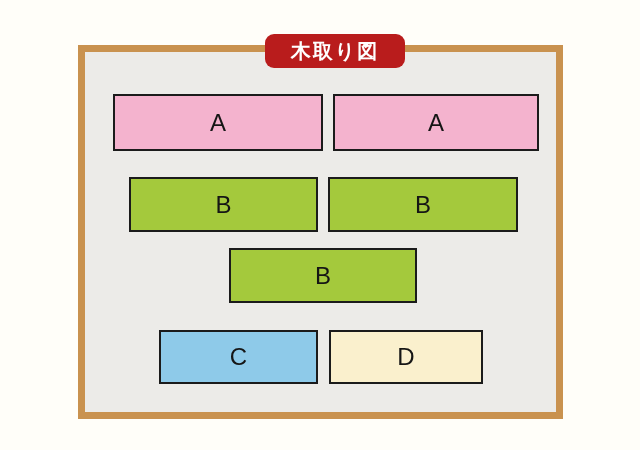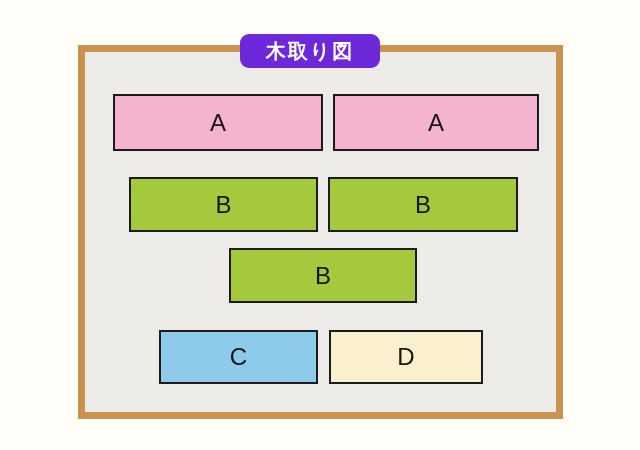--- a/index.html
+++ b/index.html
@@ -23,25 +23,25 @@
     left: 78px;
     top: 45px;
     width: 485px;
     height: 374px;
     box-sizing: border-box;
     border: 7px solid #C9924F;
     background: #ECEBE8;
   }
   .badge {
     position: absolute;
-    left: 240px;
+    left: 265px;
     top: 34px;
     width: 140px;
     height: 34px;
-    background: #6d28d9;
+    background: #b91c1c;
     border-radius: 9px;
     display: flex;
     align-items: center;
     justify-content: center;
     z-index: 2;
   }
   .badge span {
     color: #FFFFFF;
     font-size: 20px;
     font-weight: bold;

